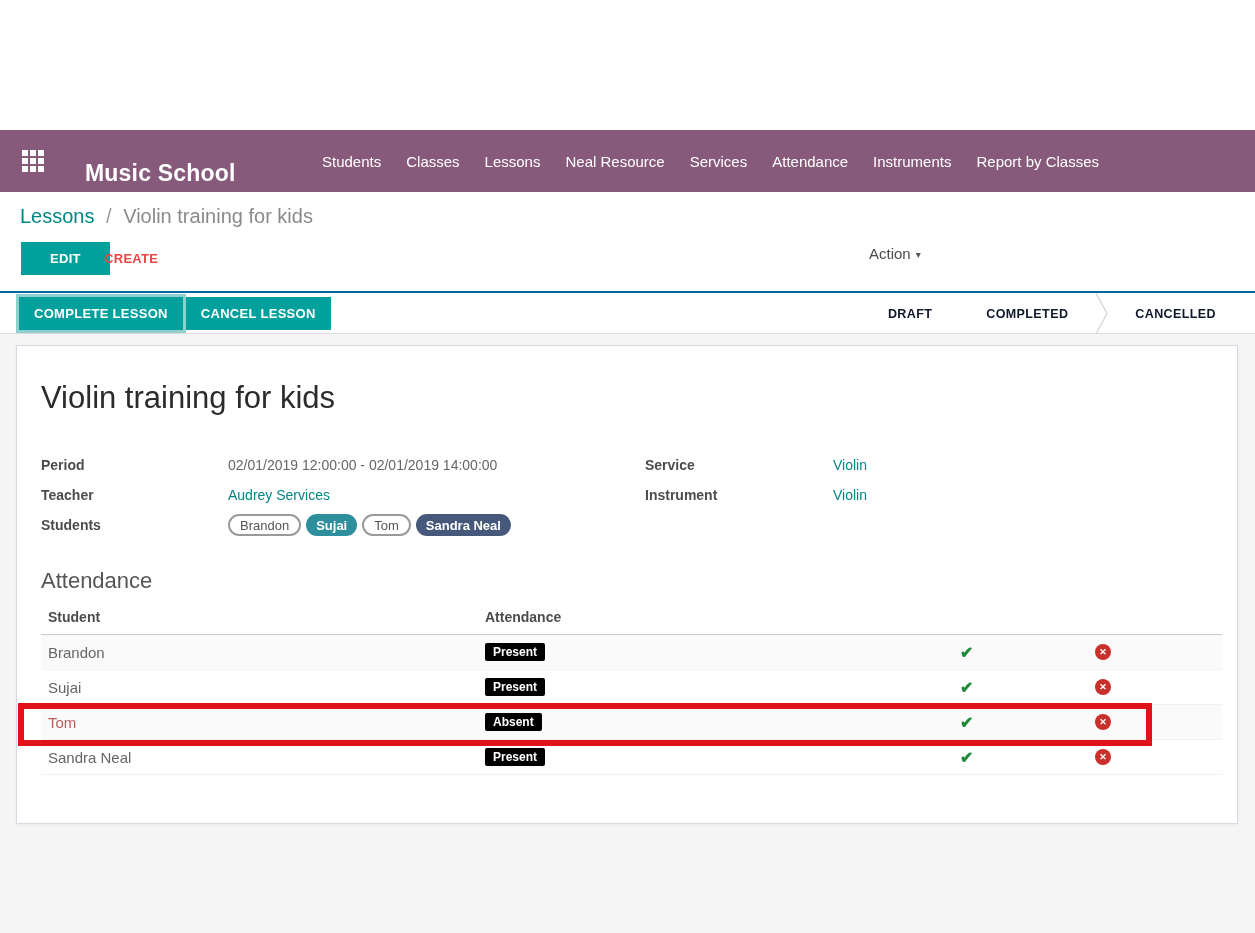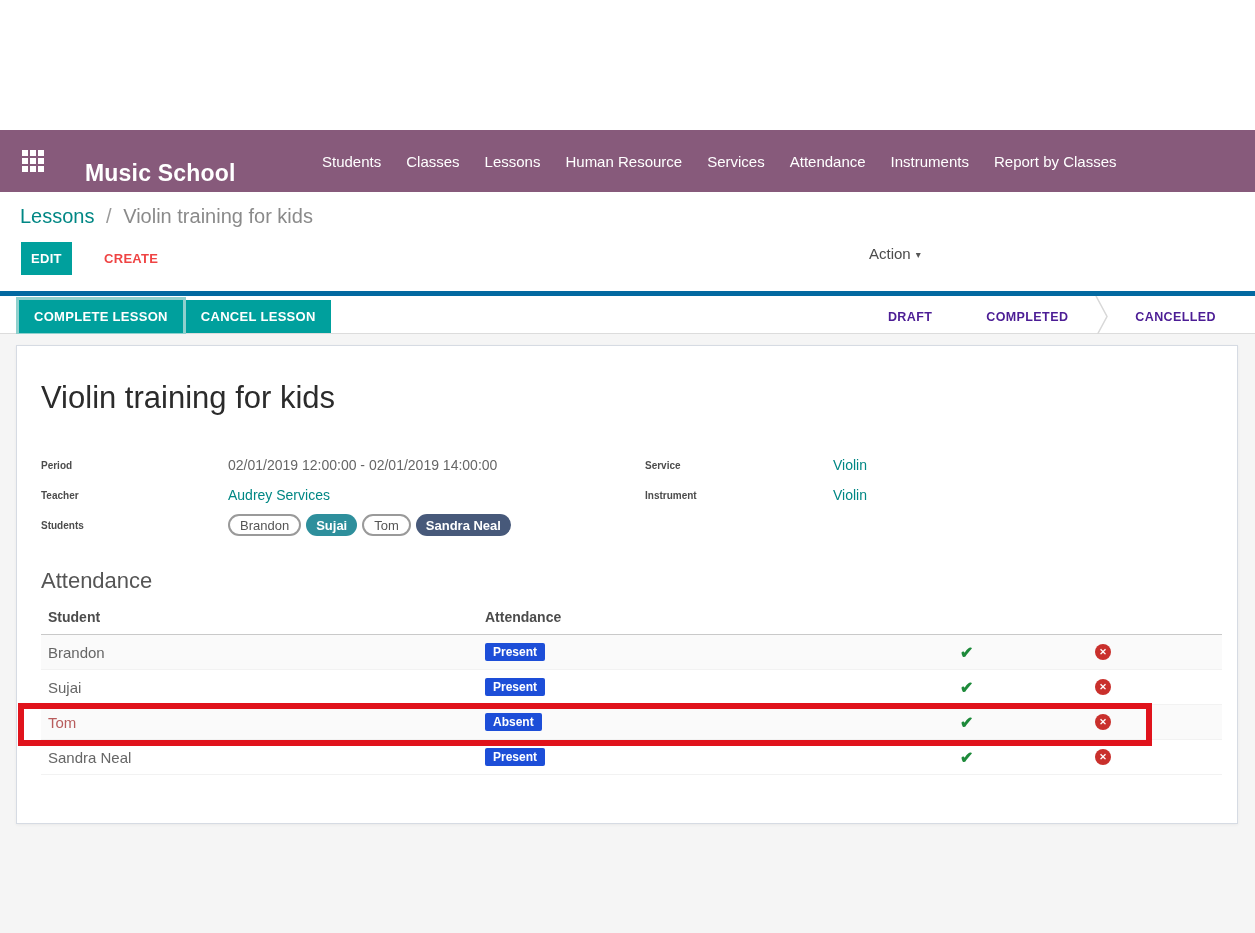--- a/index.html
+++ b/index.html
@@ -16,71 +16,71 @@
   .nav-menu { position:absolute; left:322px; top:0; height:62px; display:flex; align-items:center; gap:25px; }
   .nav-item { color:#fff; font-size:15px; cursor:pointer; white-space:nowrap; }
 
   
   .breadcrumb { position:absolute; left:20px; top:205px; font-size:20px; }
   .breadcrumb .bc-parent { color:#008784; cursor:pointer; }
   .breadcrumb .bc-sep { color:#9a9a9a; margin:0 6px; }
   .breadcrumb .bc-current { color:#8a8a8a; }
 
   .btn-edit { position:absolute; left:21px; top:242px; background:#00A09D; color:#fff; border:none;
-    font-family:inherit; font-size:13px; font-weight:bold; padding:9px 10px; letter-spacing:.3px; cursor:pointer; }
+    font-family:inherit; font-size:13px; font-weight:bold; padding:9px 29px; letter-spacing:.3px; cursor:pointer; }
   .btn-create { position:absolute; left:104px; top:251px; background:none; border:none; color:#ef4444;
     font-family:inherit; font-size:13px; font-weight:bold; letter-spacing:.3px; cursor:pointer; }
   .action-menu { position:absolute; left:869px; top:245px; font-size:15px; color:#4c4c4c; cursor:pointer; }
   .action-menu .caret { font-size:10px; color:#555; margin-left:5px; vertical-align:1px; }
 
   
   .statusbar { position:absolute; left:0; top:291px; width:1255px; height:43px; background:#fff;
-    border-top:5px solid #0369a1; border-bottom:1px solid #dcdcdc; }
+    border-top:2px solid #0369a1; border-bottom:1px solid #dcdcdc; }
   .sb-buttons { position:absolute; left:19px; top:4px; display:flex; gap:3px; }
   .sb-btn { background:#00A09D; color:#fff; border:none; font-family:inherit; font-size:13px; font-weight:bold;
     padding:9px 15px; letter-spacing:.3px; cursor:pointer; }
   .sb-btn.ring { box-shadow:0 0 0 3px #8fd0cd; }
   .steps { position:absolute; right:12px; top:0; height:41px; display:flex; align-items:stretch; }
   .step { display:flex; align-items:center; padding:0 27px; font-size:12.5px; font-weight:bold;
-    color:#4c1d95; letter-spacing:.4px; cursor:pointer; white-space:nowrap; }
+    color:#0f172a; letter-spacing:.4px; cursor:pointer; white-space:nowrap; }
   .step.active { background:#e3e3e3; color:#733556;
     clip-path:polygon(0 0, calc(100% - 13px) 0, 100% 50%, calc(100% - 13px) 100%, 0 100%, 13px 50%); padding:0 31px; }
   .step-sep { display:flex; align-items:center; }
 
   
   .content-bg { position:absolute; left:0; top:334px; width:1255px; height:599px; background:#f5f5f5; }
   .sheet { position:absolute; left:16px; top:345px; width:1222px; height:479px; background:#fff;
     border:1px solid #d6dbe3; box-shadow:0 1px 3px rgba(0,0,0,.05); }
   .sheet-title { position:absolute; left:24px; top:34px; font-size:31px; color:#2b2b2b; font-weight:400; }
 
   .fields-left  { position:absolute; left:24px;  top:104px; width:560px; }
   .fields-right { position:absolute; left:628px; top:104px; width:560px; }
   .field-row { display:flex; align-items:center; height:30px; }
-  .flabel { width:187px; flex:0 0 187px; font-size:10px; font-weight:bold; color:#4c4c4c; }
+  .flabel { width:187px; flex:0 0 187px; font-size:14px; font-weight:bold; color:#4c4c4c; }
   .fields-right .flabel { width:188px; flex-basis:188px; }
   .fvalue { font-size:14px; color:#666; }
   .fvalue.link { color:#008784; cursor:pointer; }
 
   .tags { display:flex; align-items:center; gap:5px; }
   .tag { height:22px; display:inline-flex; align-items:center; padding:0 10px; border-radius:12px;
     font-size:13px; cursor:pointer; white-space:nowrap; }
   .tag.outline { background:#fff; border:2px solid #9a9a9a; color:#555; }
   .tag.teal { background:#2E8F9C; color:#fff; font-weight:bold; }
   .tag.navy { background:#47597A; color:#fff; font-weight:bold; }
 
   .att-heading { position:absolute; left:24px; top:222px; font-size:22px; color:#555; font-weight:400; }
   .att-table { position:absolute; left:24px; top:258px; width:1181px; }
   .thead { position:relative; height:31px; border-bottom:1px solid #c9c9c9; }
   .thead span { position:absolute; top:5px; font-size:14px; font-weight:bold; color:#4c4c4c; }
   .th-student { left:7px; } .th-att { left:444px; }
   .trow { position:relative; height:35px; border-bottom:1px solid #f2f2f2; cursor:pointer; }
   .trow:nth-child(odd) { background:#fafafa; }
   .trow .student { position:absolute; left:7px; top:50%; transform:translateY(-50%); font-size:15px; color:#666; }
   .trow.danger .student { color:#b85c5c; }
-  .badge { position:absolute; left:444px; top:50%; transform:translateY(-50%); background:#1d4ed8; color:#fff;
+  .badge { position:absolute; left:444px; top:50%; transform:translateY(-50%); background:#000000; color:#fff;
     font-size:12px; font-weight:bold; padding:2px 8px; border-radius:2px; }
   .check { position:absolute; left:919px; top:50%; transform:translateY(-50%); color:#1d8a3a;
     font-size:16px; font-weight:bold; cursor:pointer; }
   .cross { position:absolute; left:1054px; top:50%; transform:translateY(-50%); width:16px; height:16px;
     border-radius:50%; background:#c9302c; color:#fff; font-size:9px; font-weight:bold;
     display:flex; align-items:center; justify-content:center; cursor:pointer; }
 
   .annotation-box { position:absolute; left:18px; top:703px; width:1134px; height:43px;
     border:6px solid #e0131c; pointer-events:none; z-index:9; }
 </style>
@@ -99,21 +99,21 @@
         <span></span>
         <span></span>
         <span></span>
         <span></span>
     </div>
     <div class="brand">Music School</div>
     <div class="nav-menu">
         <span class="nav-item">Students</span>
         <span class="nav-item">Classes</span>
         <span class="nav-item">Lessons</span>
-        <span class="nav-item">Human Resource</span>
+        <span class="nav-item">Neal Resource</span>
         <span class="nav-item">Services</span>
         <span class="nav-item">Attendance</span>
         <span class="nav-item">Instruments</span>
         <span class="nav-item">Report by Classes</span>
       </div>
   </div>
 
   <div class="breadcrumb">
     <span class="bc-parent">Lessons</span>
     <span class="bc-sep">/</span>

